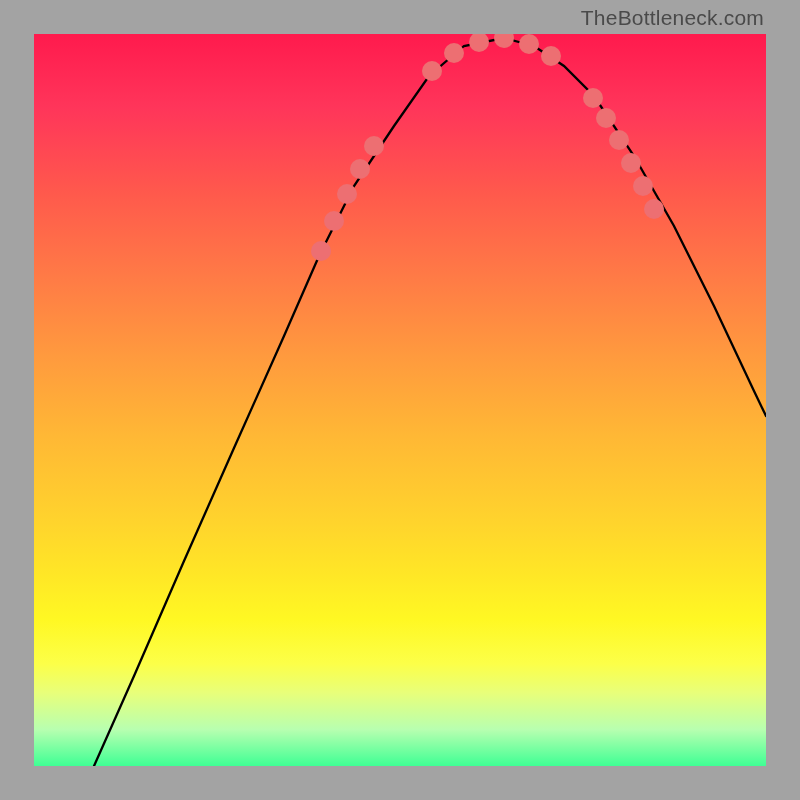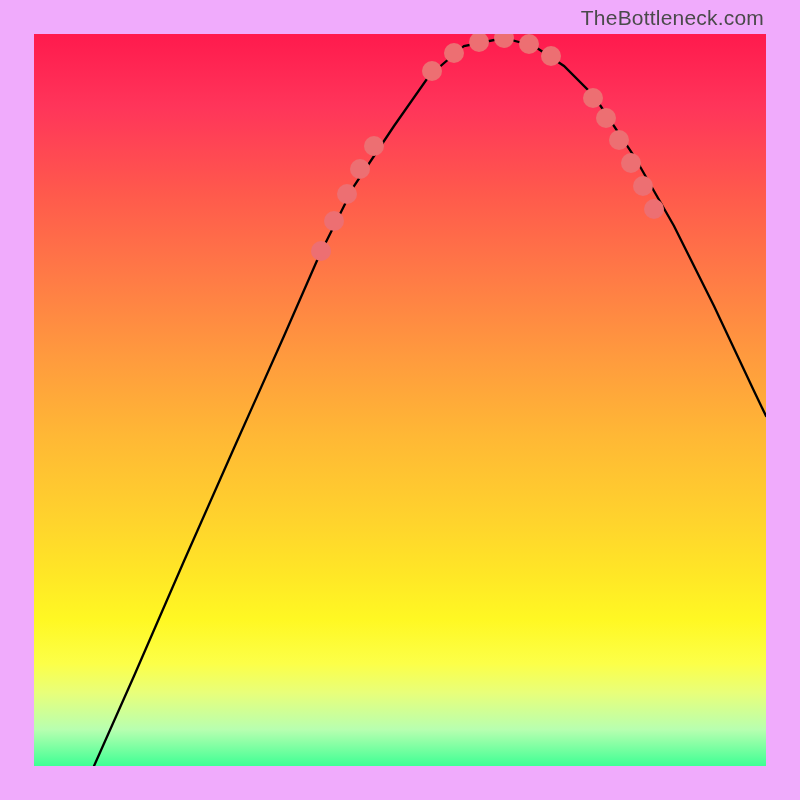--- a/index.html
+++ b/index.html
@@ -7,21 +7,21 @@
     padding: 0;
     width: 800px;
     height: 800px;
     background: #000;
     overflow: hidden;
     font-family: Arial, Helvetica, sans-serif;
   }
   .frame {
     position: absolute;
     inset: 0;
-    background: #f0abfc;
+    background: #a3a3a3;
   }
   .plot-area {
     position: absolute;
     left: 34px;
     top: 34px;
     width: 732px;
     height: 732px;
     overflow: hidden;
   }
   .gradient-bg {

